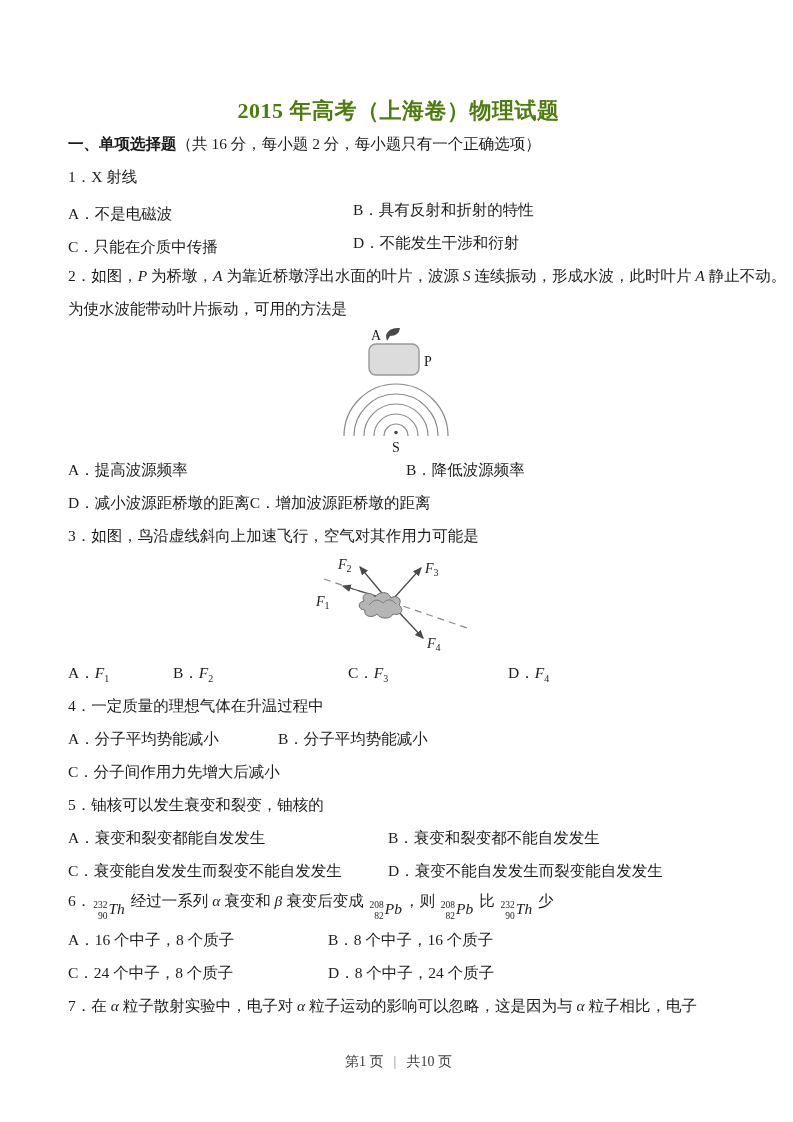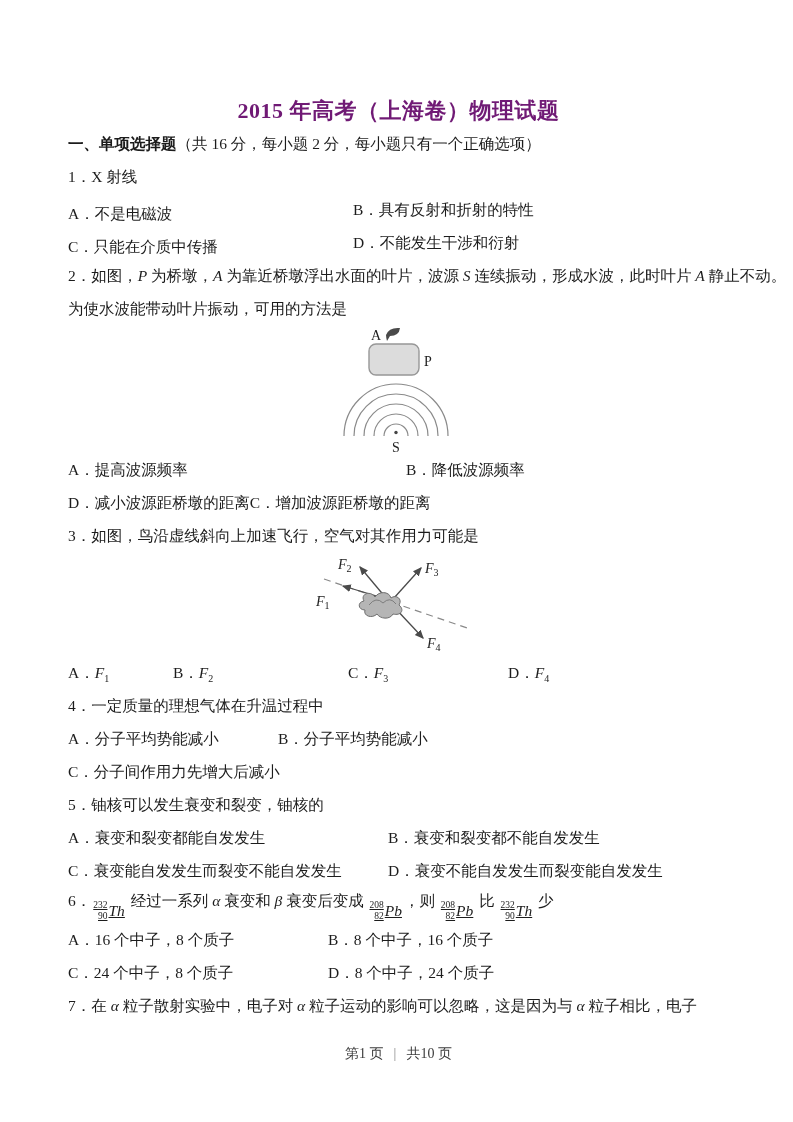--- a/index.html
+++ b/index.html
@@ -5,47 +5,47 @@
   * { box-sizing: border-box; }
   html, body { margin: 0; padding: 0; background: #ffffff; }
   .page {
     width: 793px; height: 1122px; overflow: hidden; position: relative;
     background: #ffffff; color: #1c1c1c;
     font-family: "Liberation Serif", "DejaVu Serif", serif;
     padding: 94px 64px 0 68px;
   }
   .title {
     text-align: center; font-size: 22px; font-weight: bold;
-    line-height: 34px; color: #701a75; letter-spacing: 0.5px;
+    line-height: 34px; color: #4d7c0f; letter-spacing: 0.5px;
   }
   .line {
     height: 33px; display: flex; align-items: center;
     font-size: 15.5px; white-space: nowrap;
   }
   .line-tall { height: 36px; }
   .txt { display: inline; }
   .bold { font-weight: bold; }
   .opt { display: inline-block; white-space: nowrap; }
   .w105 { width: 105px; } .w160 { width: 160px; } .w175 { width: 175px; }
   .w210 { width: 210px; } .w260 { width: 260px; } .w285 { width: 285px; margin-top: 8px; }
   .w320 { width: 320px; } .w338 { width: 338px; }
   i { font-style: italic; }
   sub { font-size: 10px; line-height: 0; }
-  .nuclide { display: inline-flex; align-items: center; margin: 0 2px; vertical-align: -2px; text-decoration: underline; }
+  .nuclide { display: inline-flex; align-items: flex-start; margin: 0 2px; vertical-align: -2px; }
   .nuclide .stack {
     display: inline-flex; flex-direction: column; align-items: flex-end;
     font-size: 9.5px; line-height: 1.15; margin-right: 1px; font-style: normal;
   }
   .nuclide .sym { font-style: italic; }
   .figure { display: flex; justify-content: center; align-items: flex-start; }
   .fig-wave { height: 128px; }
   .fig-bird { height: 104px; }
   svg text { font-family: "Liberation Serif", "DejaVu Serif", serif; fill: #222; font-size: 14px; }
   .footer {
-    margin-top: 22px; display: flex; justify-content: center; align-items: center;
+    margin-top: 30px; display: flex; justify-content: center; align-items: center;
     gap: 10px; font-size: 14px; color: #3b3b3b;
   }
   .footer .sep { color: #8a8a8a; }
 </style>
 </head>
 <body>
 
 <div class="page">
 
   <div class="title">2015 年高考（上海卷）物理试题</div>

